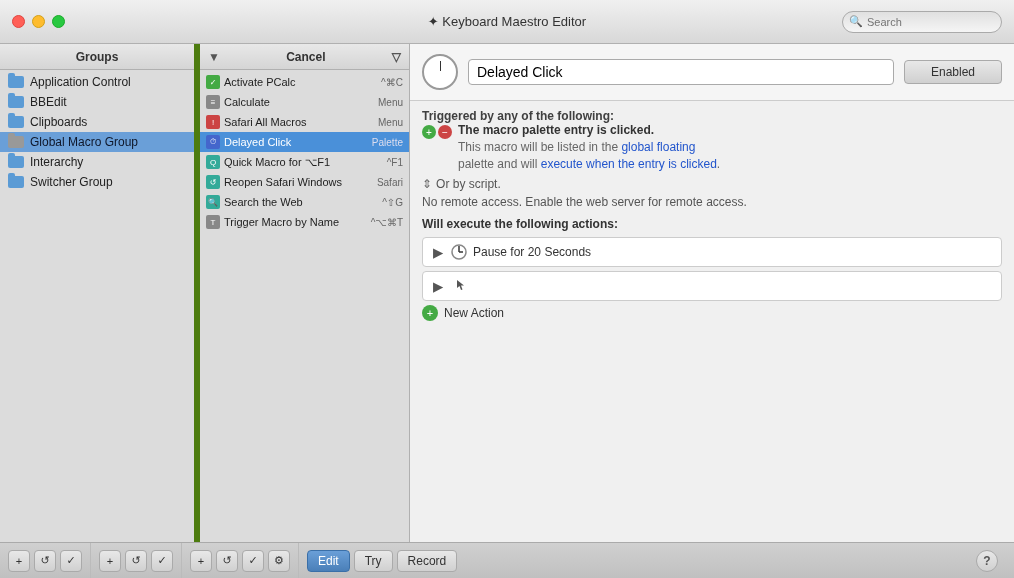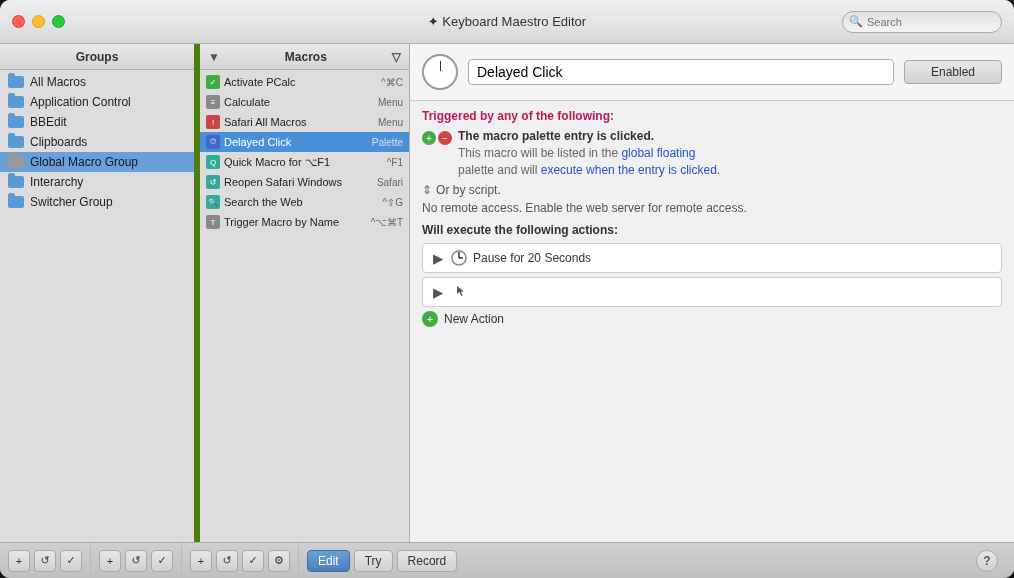--- a/index.html
+++ b/index.html
@@ -8,21 +8,21 @@
       display: flex;
       justify-content: center;
       align-items: center;
       min-height: 100vh;
       font-family: -apple-system, 'Helvetica Neue', Arial, sans-serif;
     }
     .window {
       width: 1014px;
       height: 578px;
       background: #e8e8e8;
-      border-radius: 10px;
+      border-radius: 0;
       overflow: hidden;
       box-shadow: 0 20px 60px rgba(0,0,0,0.8);
       display: flex;
       flex-direction: column;
     }
     .titlebar {
       height: 44px;
       background: linear-gradient(to bottom, #f0f0f0, #d8d8d8);
       border-bottom: 1px solid #b0b0b0;
       display: flex;
@@ -249,22 +249,21 @@
       color: #333;
     }
     .detail-body {
       flex: 1;
       overflow-y: auto;
       padding: 8px 12px;
     }
     .triggers-title {
       font-size: 12px;
       font-weight: 600;
-      color: #be185d;
-      margin-bottom: 6px;
+      color: #404040;
     }
     .trigger-item {
       display: flex;
       align-items: flex-start;
       gap: 6px;
       margin-bottom: 4px;
     }
     .trigger-buttons {
       display: flex;
       gap: 2px;
@@ -461,24 +460,20 @@
     </div>
   </div>
 
   <div class="main-content">
 
     <div class="groups-panel">
       <div class="panel-header">Groups</div>
       <div class="panel-list">
         <div class="list-item">
           <div class="folder-icon blue"></div>
-          <span>All Macros</span>
-        </div>
-        <div class="list-item">
-          <div class="folder-icon blue"></div>
           <span>Application Control</span>
         </div>
         <div class="list-item">
           <div class="folder-icon blue"></div>
           <span>BBEdit</span>
         </div>
         <div class="list-item">
           <div class="folder-icon blue"></div>
           <span>Clipboards</span>
         </div>
@@ -493,21 +488,21 @@
         <div class="list-item">
           <div class="folder-icon blue"></div>
           <span>Switcher Group</span>
         </div>
       </div>
     </div>
 
     <div class="macros-panel">
       <div class="macros-header">
         <span style="color:#555;">▼</span>
-        <span>Macros</span>
+        <span>Cancel</span>
         <span style="color:#555;">▽</span>
       </div>
       <div class="panel-list">
         <div class="macro-item">
           <div class="macro-icon green">✓</div>
           <span class="macro-name">Activate PCalc</span>
           <span class="macro-shortcut">^⌘C</span>
         </div>
         <div class="macro-item">
           <div class="macro-icon gray">≡</div>

